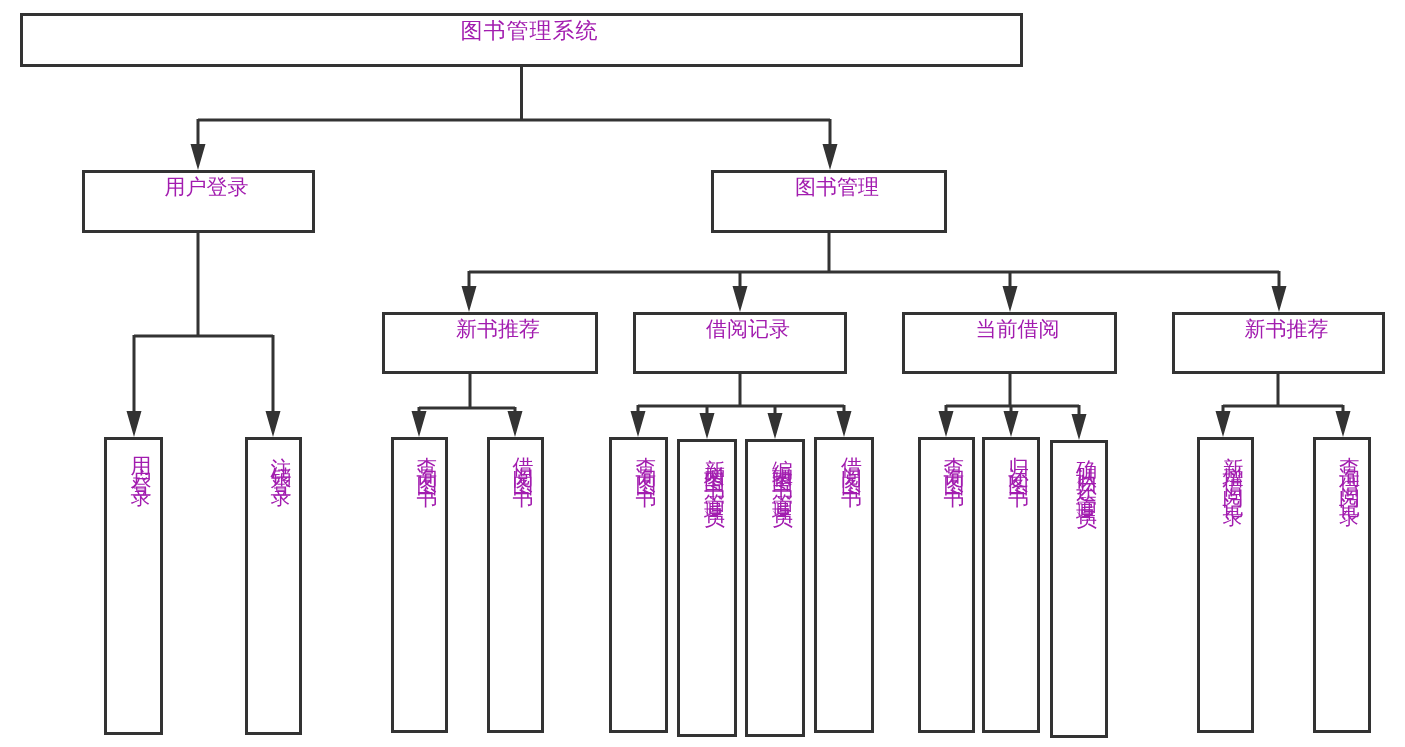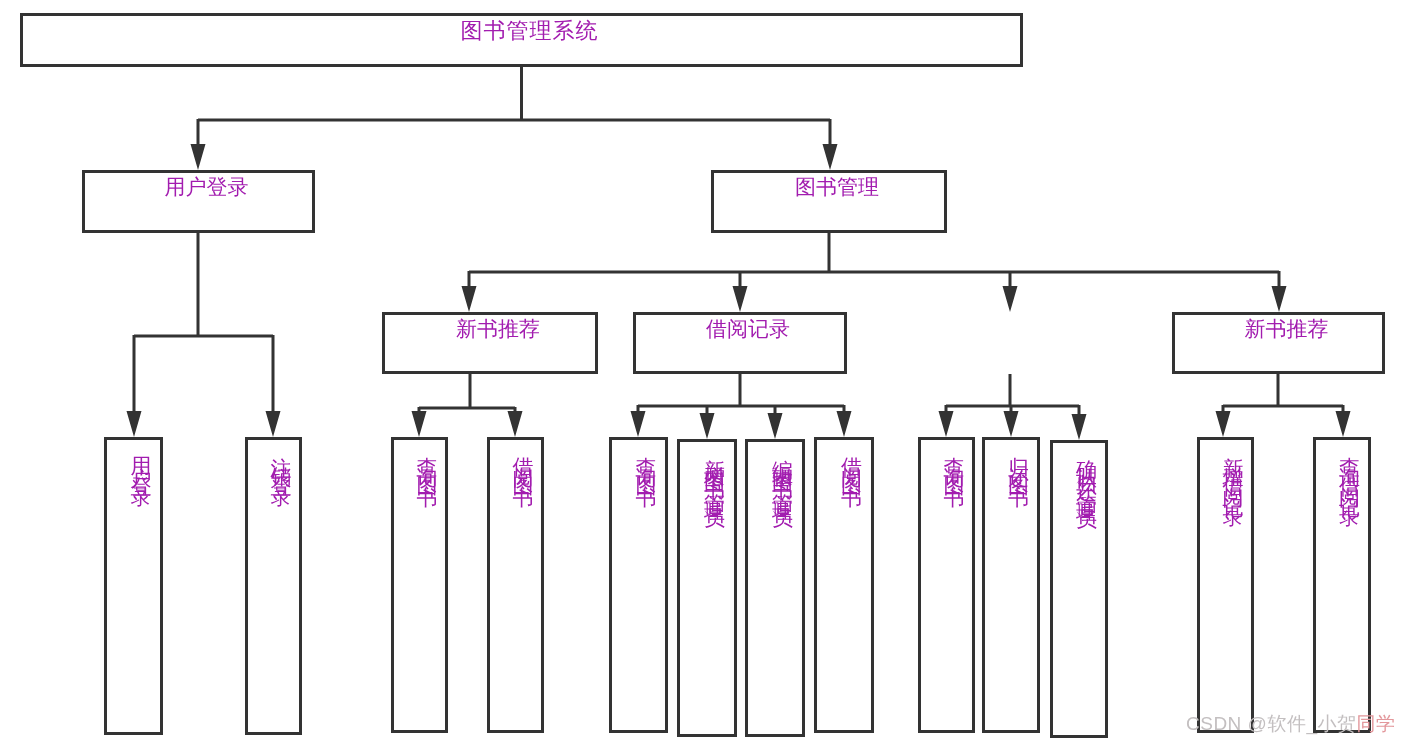--- a/index.html
+++ b/index.html
@@ -120,20 +120,23 @@
   <div class="node" id="n-book-mgmt">
     <span class="hlabel">图书管理</span>
   </div>
 
   <div class="node" id="n-new-book">
     <span class="hlabel">新书推荐</span>
   </div>
   <div class="node" id="n-book-borrow">
     <span class="hlabel">借阅记录</span>
   </div>
+  <div class="node" id="n-current-borrow">
+    <span class="hlabel">当前借阅</span>
+  </div>
   <div class="node" id="n-borrow-records">
     <span class="hlabel">新书推荐</span>
   </div>
 
   <div class="node" id="n-leaf-user-login">
     <span class="vtext">用户登录</span>
   </div>
   <div class="node" id="n-leaf-logout">
     <span class="vtext">注销登录</span>
   </div>
@@ -168,17 +171,14 @@
     <span class="vtext tight">确认归还（管理员）</span>
   </div>
 
   <div class="node" id="n-leaf-br-add">
     <span class="vtext">新增借阅记录</span>
   </div>
   <div class="node" id="n-leaf-br-query">
     <span class="vtext">查询借阅记录</span>
   </div>
 
-  <div class="watermark">
-    <span class="wm-gray">CSDN @软件_小贺</span><span class="wm-pink">同学</span>
-  </div>
 
 </div>
 
 </body></html>

